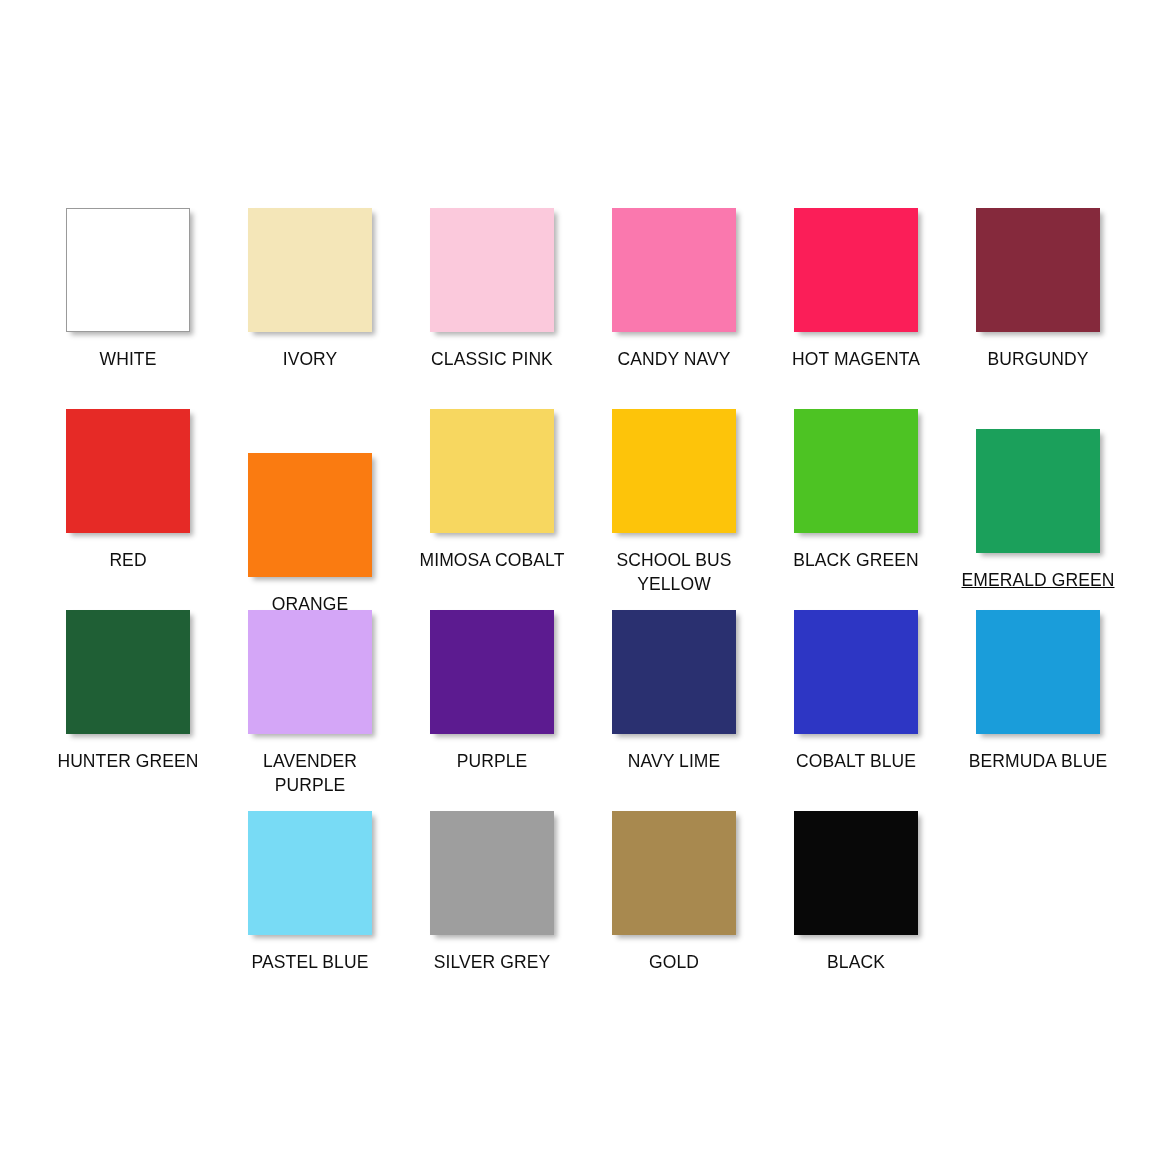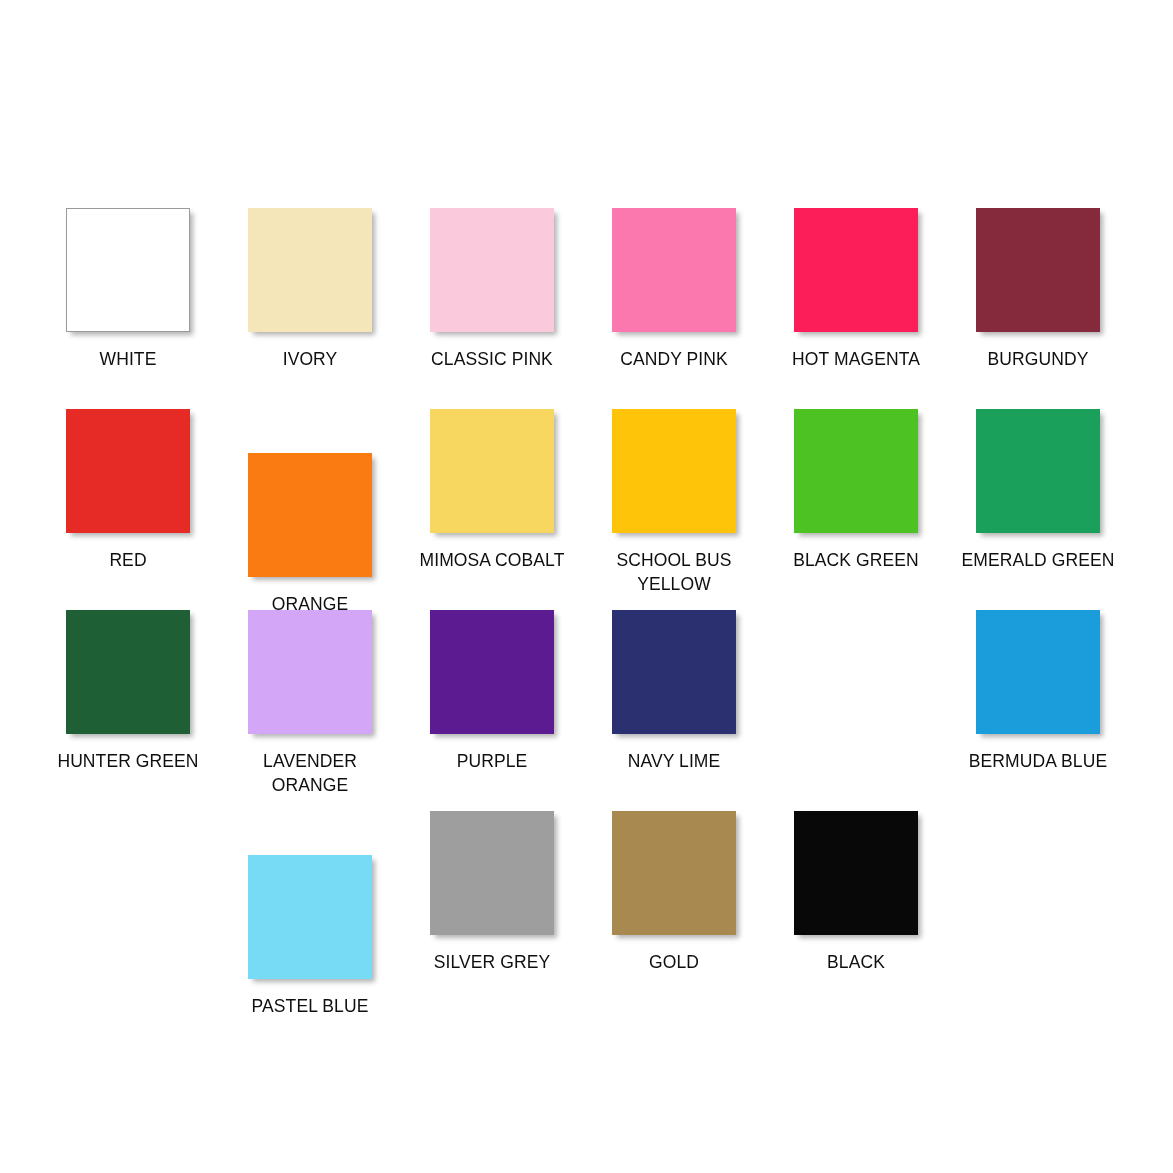--- a/index.html
+++ b/index.html
@@ -80,21 +80,21 @@
       <div class="swatch-cell" style="left: 401px; top: 208px;">
         <div class="swatch-chip-wrap">
           <div class="swatch-chip" style="background: rgb(251, 201, 220);"></div>
         </div>
         <span class="swatch-label">CLASSIC PINK</span>
       </div>
       <div class="swatch-cell" style="left: 583px; top: 208px;">
         <div class="swatch-chip-wrap">
           <div class="swatch-chip" style="background: rgb(250, 120, 174);"></div>
         </div>
-        <span class="swatch-label">CANDY PINK</span>
+        <span class="swatch-label">CANDY NAVY</span>
       </div>
       <div class="swatch-cell" style="left: 765px; top: 208px;">
         <div class="swatch-chip-wrap">
           <div class="swatch-chip" style="background: rgb(251, 30, 88);"></div>
         </div>
         <span class="swatch-label">HOT MAGENTA</span>
       </div>
       <div class="swatch-cell" style="left: 947px; top: 208px;">
         <div class="swatch-chip-wrap">
           <div class="swatch-chip" style="background: rgb(133, 41, 60);"></div>
@@ -125,58 +125,64 @@
         </div>
         <span class="swatch-label">SCHOOL BUS
 YELLOW</span>
       </div>
       <div class="swatch-cell" style="left: 765px; top: 409px;">
         <div class="swatch-chip-wrap">
           <div class="swatch-chip" style="background: rgb(77, 195, 35);"></div>
         </div>
         <span class="swatch-label">BLACK GREEN</span>
       </div>
-      <div class="swatch-cell" style="left: 947px; top: 409px;">
+      <div class="swatch-cell" style="left: 947px; top: 429px; text-decoration: underline;">
         <div class="swatch-chip-wrap">
           <div class="swatch-chip" style="background: rgb(27, 160, 91);"></div>
         </div>
         <span class="swatch-label">EMERALD GREEN</span>
       </div>
       <div class="swatch-cell" style="left: 37px; top: 610px;">
         <div class="swatch-chip-wrap">
           <div class="swatch-chip" style="background: rgb(31, 95, 53);"></div>
         </div>
         <span class="swatch-label">HUNTER GREEN</span>
       </div>
       <div class="swatch-cell" style="left: 219px; top: 610px;">
         <div class="swatch-chip-wrap">
           <div class="swatch-chip" style="background: rgb(212, 166, 247);"></div>
         </div>
         <span class="swatch-label">LAVENDER
-ORANGE</span>
+PURPLE</span>
       </div>
       <div class="swatch-cell" style="left: 401px; top: 610px;">
         <div class="swatch-chip-wrap">
           <div class="swatch-chip" style="background: rgb(92, 27, 144);"></div>
         </div>
         <span class="swatch-label">PURPLE</span>
       </div>
       <div class="swatch-cell" style="left: 583px; top: 610px;">
         <div class="swatch-chip-wrap">
           <div class="swatch-chip" style="background: rgb(42, 48, 112);"></div>
         </div>
         <span class="swatch-label">NAVY LIME</span>
       </div>
+      <div class="swatch-cell" style="left: 765px; top: 610px;">
+        <div class="swatch-chip-wrap">
+          <div class="swatch-chip" style="background: rgb(45, 54, 196);"></div>
+        </div>
+        <span class="swatch-label">COBALT BLUE</span>
+      </div>
       <div class="swatch-cell" style="left: 947px; top: 610px;">
         <div class="swatch-chip-wrap">
           <div class="swatch-chip" style="background: rgb(26, 157, 218);"></div>
         </div>
         <span class="swatch-label">BERMUDA BLUE</span>
       </div>
-      <div class="swatch-cell" style="left: 219px; top: 811px; margin-top: 44px;">
+      <div class="swatch-cell" style="left: 219px; top: 811px;">
         <div class="swatch-chip-wrap">
           <div class="swatch-chip" style="background: rgb(120, 219, 245);"></div>
         </div>
         <span class="swatch-label">PASTEL BLUE</span>
       </div>
       <div class="swatch-cell" style="left: 401px; top: 811px;">
         <div class="swatch-chip-wrap">
           <div class="swatch-chip" style="background: rgb(158, 158, 158);"></div>
         </div>
         <span class="swatch-label">SILVER GREY</span>

